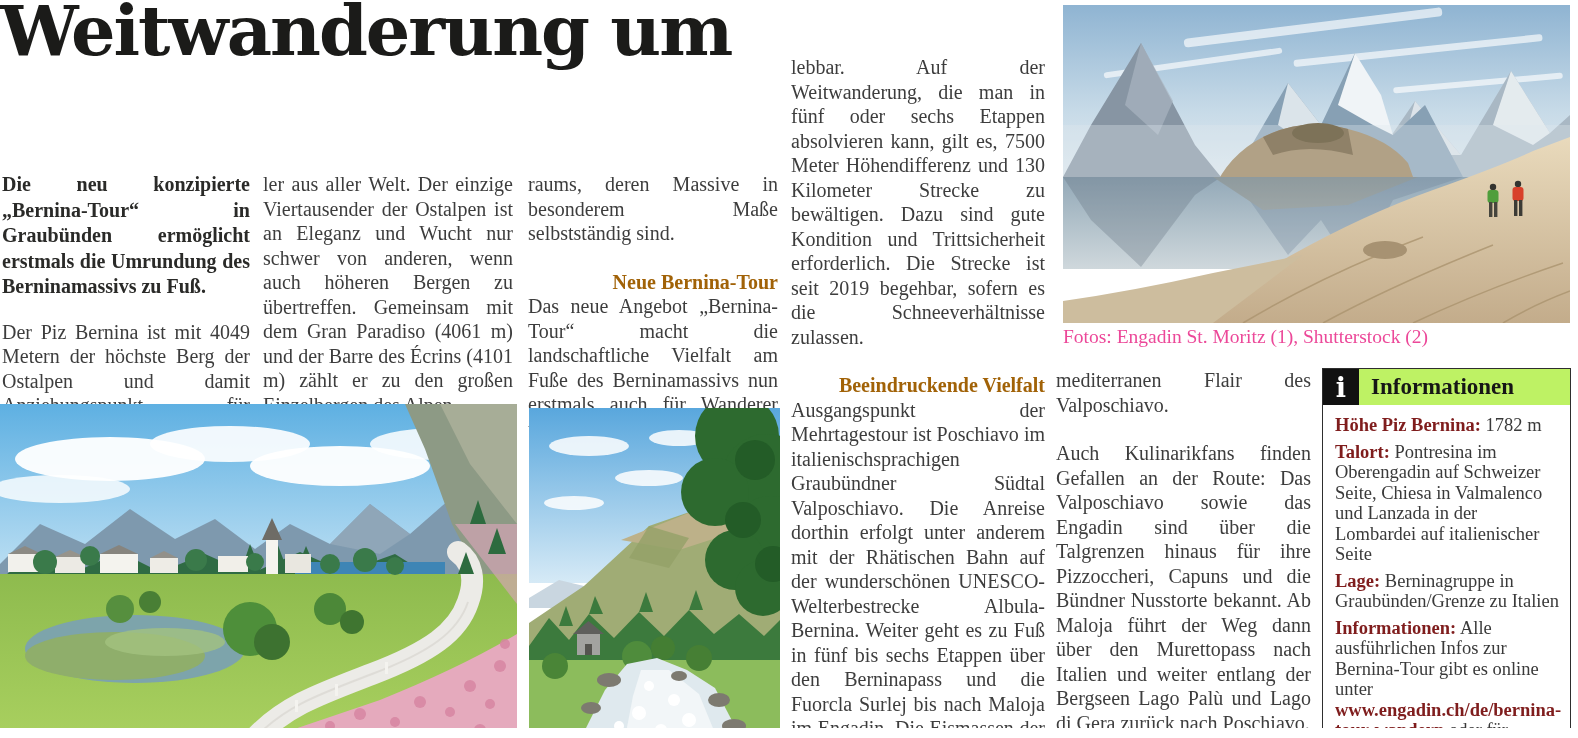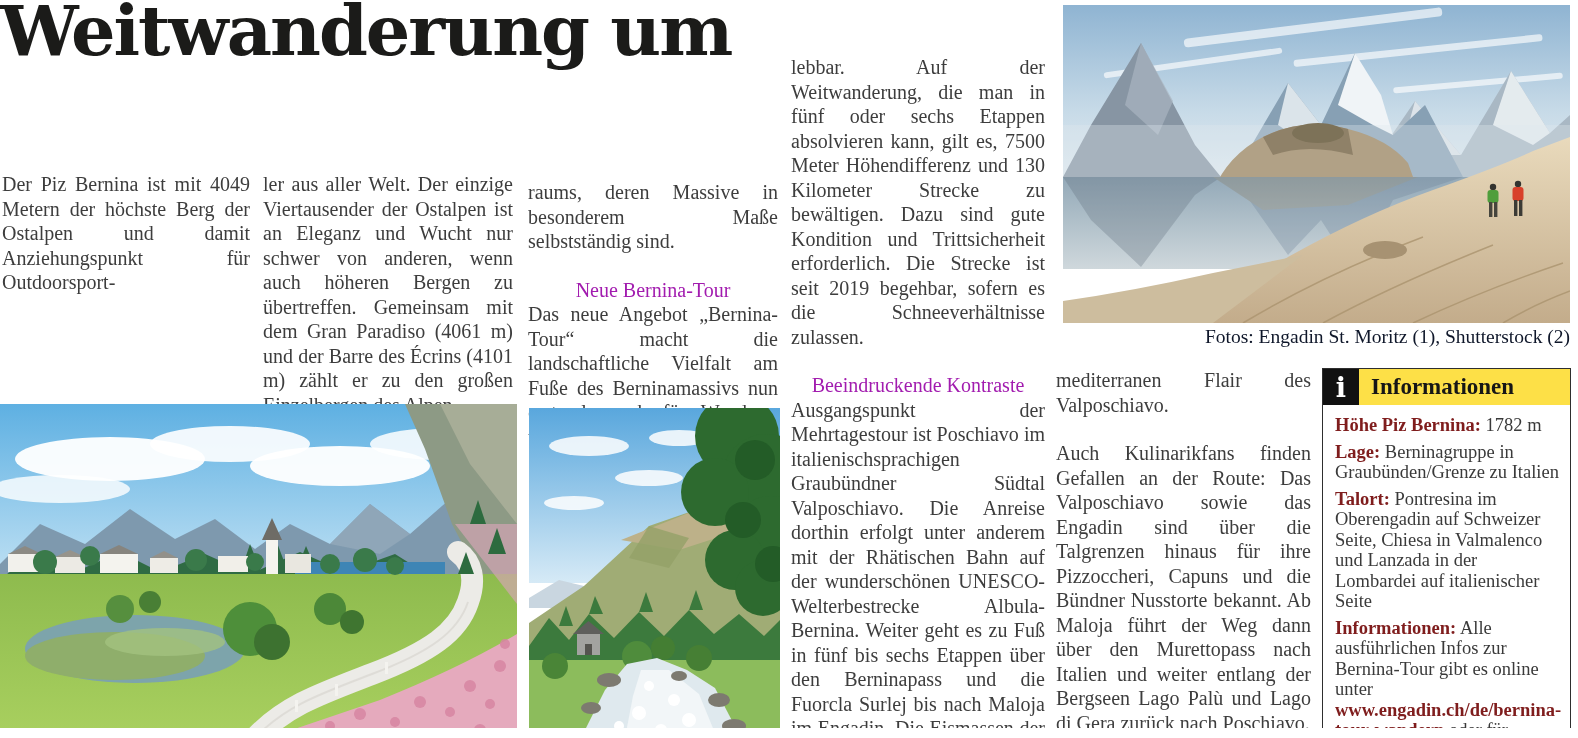--- a/index.html
+++ b/index.html
@@ -6,38 +6,38 @@
   .page{position:relative;width:1578px;height:728px;background:#fff;overflow:hidden;
         font-family:"Liberation Serif",serif;color:#3d3d3d;}
   
   .headline{position:absolute;left:0px;top:-10px;width:790px;
             font-family:"DejaVu Serif","Liberation Serif",serif;
             font-weight:bold;color:#1b1b19;font-size:70px;line-height:81px;letter-spacing:-2px;}
   
   .col{position:absolute;text-align:justify;font-size:20px;line-height:24.5px;color:#3d3d3d;}
   .col p{margin:0 0 24px 0;}
   .col p:last-child{margin-bottom:0;}
-  .col h3{margin:0;font-size:20px;line-height:24.5px;font-weight:normal;color:#a21caf;text-align:center;}
+  .col h3{margin:0;font-size:20px;line-height:24.5px;font-weight:bold;color:#a16207;text-align:right;}
   .intro{font-weight:bold;color:#2a2a28;line-height:25.5px;margin:0 0 20px 0 !important;}
   #col1{left:2px;top:172px;width:248px;}
   #col2{left:263px;top:172px;width:250px;}
-  #col3{left:528px;top:180px;width:250px;}
+  #col3{left:528px;top:172px;width:250px;}
   #col4{left:791px;top:55px;width:254px;}
   #col5{left:1056px;top:368px;width:255px;}
   
-  .caption{position:absolute;left:1063px;top:326px;width:507px;text-align:right;
-           font-size:19.5px;color:#0f172a;}
+  .caption{position:absolute;left:1063px;top:326px;width:507px;text-align:left;
+           font-size:19.5px;color:#ec4899;}
   
   .infobox{position:absolute;left:1322px;top:368px;width:249px;height:365px;
            border:1.5px solid #2e2e2e;box-sizing:border-box;background:#fff;overflow:hidden;}
   .ib-header{display:flex;height:36px;}
   .ib-icon{width:36px;height:36px;background:#111;color:#fff;font-weight:bold;font-size:27px;
            display:flex;align-items:center;justify-content:center;flex:0 0 36px;
            font-family:"DejaVu Serif",serif;}
-  .ib-titlebar{flex:1;background:#fde047;display:flex;align-items:center;padding-left:12px;}
+  .ib-titlebar{flex:1;background:#bef264;display:flex;align-items:center;padding-left:12px;}
   .ib-title{font-size:23px;font-weight:bold;color:#161616;}
   .ib-body{padding:10px 10px 0 12px;font-size:18.5px;line-height:20.5px;color:#3a3a3a;}
   .ib-body p{margin:0 0 6px 0;}
   .ib-body b{color:#7f1d1d;}
   
   .photo{position:absolute;overflow:hidden;}
   #photo-main{left:1063px;top:5px;width:507px;height:318px;}
   #photo-valley{left:0px;top:404px;width:517px;height:334px;}
   #photo-stream{left:529px;top:408px;width:251px;height:330px;}
   .photo svg{display:block;width:100%;height:100%;}
@@ -45,57 +45,58 @@
 </head>
 <body>
 
 <div class="page">
 
   <div class="headline">
     <div>Weitwanderung um</div>
   </div>
 
   <div class="col" id="col1">
+    <p class="intro">Die neu konzipierte „Bernina-Tour“ in Graubünden ermöglicht erstmals die Umrundung des Berninamassivs zu Fuß.</p>
     <p>Der Piz Bernina ist mit 4049 Metern der höchste Berg der Ostalpen und damit Anziehungspunkt für Outdoorsport-</p>
   </div>
 
   <div class="col" id="col2">
     <p>ler aus aller Welt. Der einzige Viertausender der Ostalpen ist an Eleganz und Wucht nur schwer von anderen, wenn auch höheren Bergen zu übertreffen. Gemeinsam mit dem Gran Paradiso (4061 m) und der Barre des Écrins (4101 m) zählt er zu den großen Einzelbergen des Alpen-</p>
   </div>
 
   <div class="col" id="col3">
     <p>raums, deren Massive in besonderem Maße selbstständig sind.</p>
     <h3>Neue Bernina-Tour</h3>
     <p>Das neue Angebot „Bernina-Tour“ macht die landschaftliche Vielfalt am Fuße des Berninamassivs nun erstmals auch für Wanderer und Trailrunner er-</p>
   </div>
 
   <div class="col" id="col4">
     <p>lebbar. Auf der Weitwanderung, die man in fünf oder sechs Etappen absolvieren kann, gilt es, 7500 Meter Höhendifferenz und 130 Kilometer Strecke zu bewältigen. Dazu sind gute Kondition und Trittsicherheit erforderlich. Die Strecke ist seit 2019 begehbar, sofern es die Schneeverhältnisse zulassen.</p>
-    <h3>Beeindruckende Kontraste</h3>
+    <h3>Beeindruckende Vielfalt</h3>
     <p>Ausgangspunkt der Mehrtagestour ist Poschiavo im italienischsprachigen Graubündner Südtal Valposchiavo. Die Anreise dorthin erfolgt unter anderem mit der Rhätischen Bahn auf der wunderschönen UNESCO-Welterbestrecke Albula-Bernina. Weiter geht es zu Fuß in fünf bis sechs Etappen über den Berninapass und die Fuorcla Surlej bis nach Maloja im Engadin. Die Eismassen der Berninagruppe und die Engadiner Seenplatte bieten dabei einen beeindruckenden Kontrast zum</p>
   </div>
 
   <div class="col" id="col5">
     <p>mediterranen Flair des Valposchiavo.</p>
     <p>Auch Kulinarikfans finden Gefallen an der Route: Das Valposchiavo sowie das Engadin sind über die Talgrenzen hinaus für ihre Pizzoccheri, Capuns und die Bündner Nusstorte bekannt. Ab Maloja führt der Weg dann über den Murettopass nach Italien und weiter entlang der Bergseen Lago Palù und Lago di Gera zurück nach Poschiavo.</p>
   </div>
 
   <div class="caption">Fotos: Engadin St. Moritz (1), Shutterstock (2)</div>
 
   <div class="infobox">
     <div class="ib-header">
       <div class="ib-icon">i</div>
       <div class="ib-titlebar">
         <span class="ib-title">Informationen</span>
       </div>
     </div>
     <div class="ib-body">
         <p><b>Höhe Piz Bernina:</b><span> 1782 m</span></p>
+        <p><b>Talort:</b><span> Pontresina im Oberengadin auf Schweizer Seite, Chiesa in Valmalenco und Lanzada in der Lombardei auf italienischer Seite</span></p>
         <p><b>Lage:</b><span> Berninagruppe in Graubünden/Grenze zu Italien</span></p>
-        <p><b>Talort:</b><span> Pontresina im Oberengadin auf Schweizer Seite, Chiesa in Valmalenco und Lanzada in der Lombardei auf italienischer Seite</span></p>
         <p><b>Informationen:</b><span> Alle ausführlichen Infos zur Bernina-Tour gibt es online unter </span><b>www.engadin.ch/de/bernina-tour-wandern</b><span> oder für Trailrunner auf </span></p>
       </div>
   </div>
 
   <div class="photo" id="photo-main">
     <svg viewBox="0 0 507 318" preserveAspectRatio="none">
       <defs>
         <linearGradient id="sky1" x1="0" y1="0" x2="0" y2="1">
           <stop offset="0" stop-color="#8fb4d2"></stop>
             <stop offset="0.6" stop-color="#c8dbe8"></stop>

